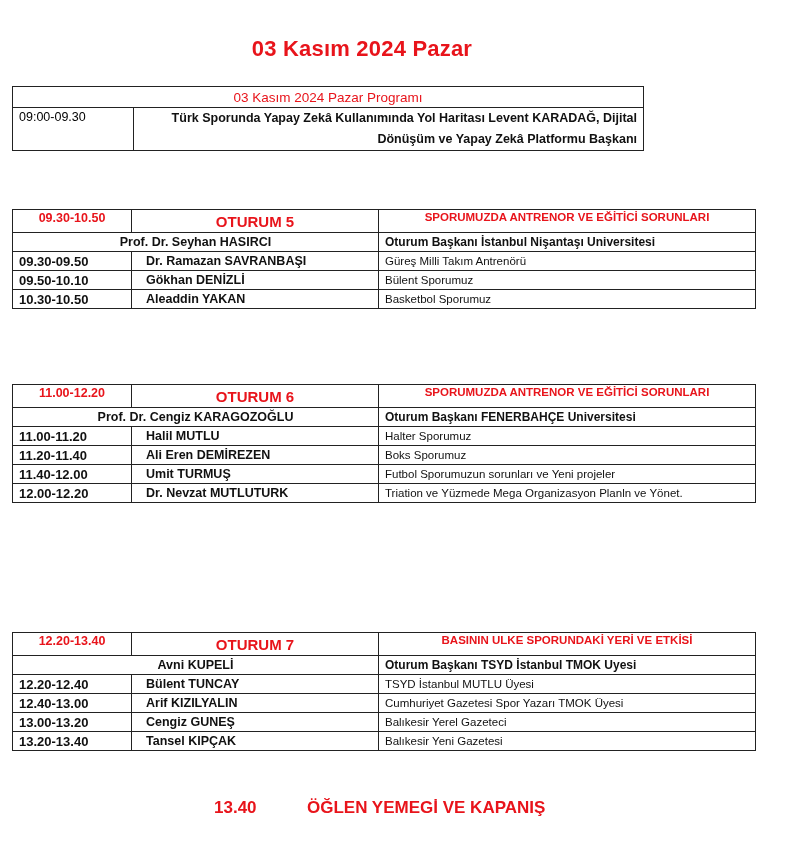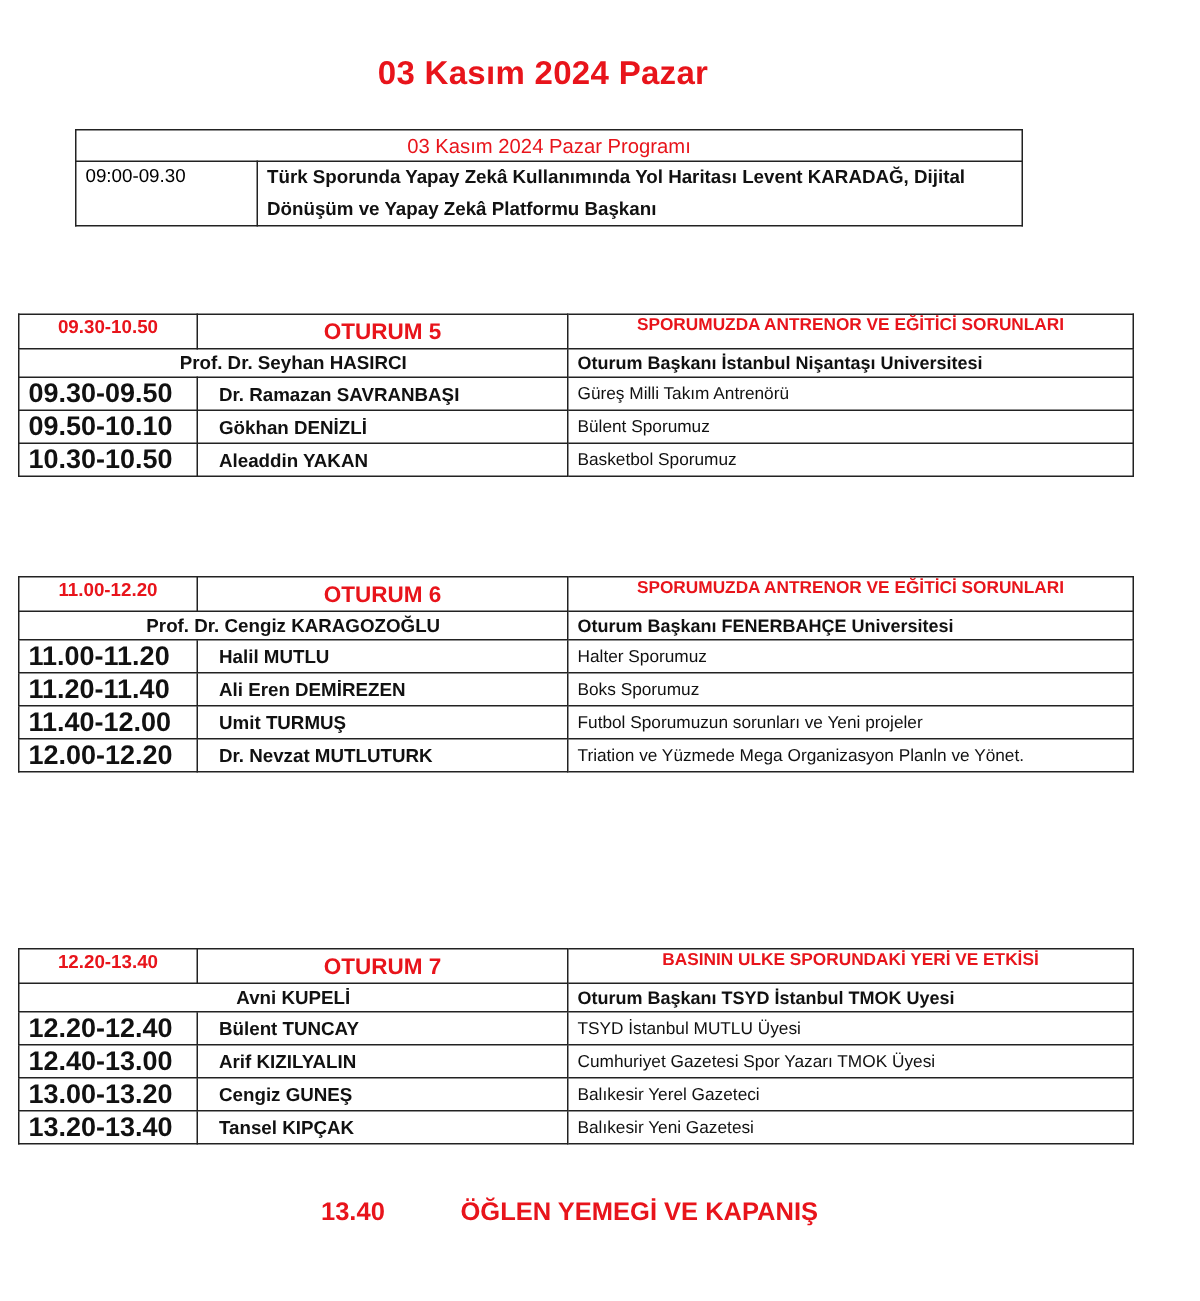--- a/index.html
+++ b/index.html
@@ -2,27 +2,27 @@
 <html><head>
 <meta charset="utf-8">
 <style>
   html, body { margin: 0; padding: 0; background: #ffffff; }
   body { width: 800px; height: 867px; position: relative; overflow: hidden;
          font-family: "Liberation Sans", "DejaVu Sans", sans-serif; color: #111; }
   .page-title { position: absolute; top: 36px; left: 0; width: 724px; text-align: center;
                 font-size: 22px; font-weight: bold; color: #e8141b; letter-spacing: 0.2px; }
   table { border-collapse: collapse; position: absolute; }
   td { border: 1.5px solid #222; padding: 0 6px; font-size: 12px; vertical-align: middle; }
-  .top-table { top: 86px; left: 12px; width: 632px; margin-left: 38px; }
+  .top-table { top: 86px; left: 12px; width: 632px; }
   .top-table .hdr td { text-align: center; color: #e8141b; font-size: 13.5px; height: 20px; }
   .top-table .time { color: #000000; width: 108px; vertical-align: top; padding-top: 2px; font-size: 12.5px; }
-  .top-table .desc { text-align: left; font-weight: bold; font-size: 12.5px; line-height: 21px; }
+  .top-table .desc { text-align: right; font-weight: bold; font-size: 12.5px; line-height: 21px; }
   .session { left: 12px; width: 744px; }
   .session td { height: 18px; }
-  .session .c1 { width: 106px; font-weight: bold; font-size: 18px; }
+  .session .c1 { width: 106px; font-weight: bold; font-size: 13px; }
   .session .c2 { width: 226px; font-weight: bold; padding-left: 14px; font-size: 12.5px; }
   .session .c3 { font-size: 11.5px; }
   .session .head td { height: 21px; text-align: center; }
   .session .head .c1 { color: #e8141b; font-size: 12.5px; vertical-align: top; padding-top: 1px; }
   .session .head .c2 { color: #e8141b; text-align: center; font-size: 15px; padding-left: 6px; }
   .session .head .c3 { color: #e8141b; font-weight: bold; font-size: 11.5px; vertical-align: top; padding-top: 1px; margin-top: 22px; }
   .session .chair .chair-name { text-align: center; font-weight: bold; font-size: 12.5px; }
   .session .chair .c3 { font-weight: bold; font-size: 12px; }
   .closing { position: absolute; top: 798px; left: 0; width: 800px; font-size: 17px;
              font-weight: bold; color: #e8141b; }

